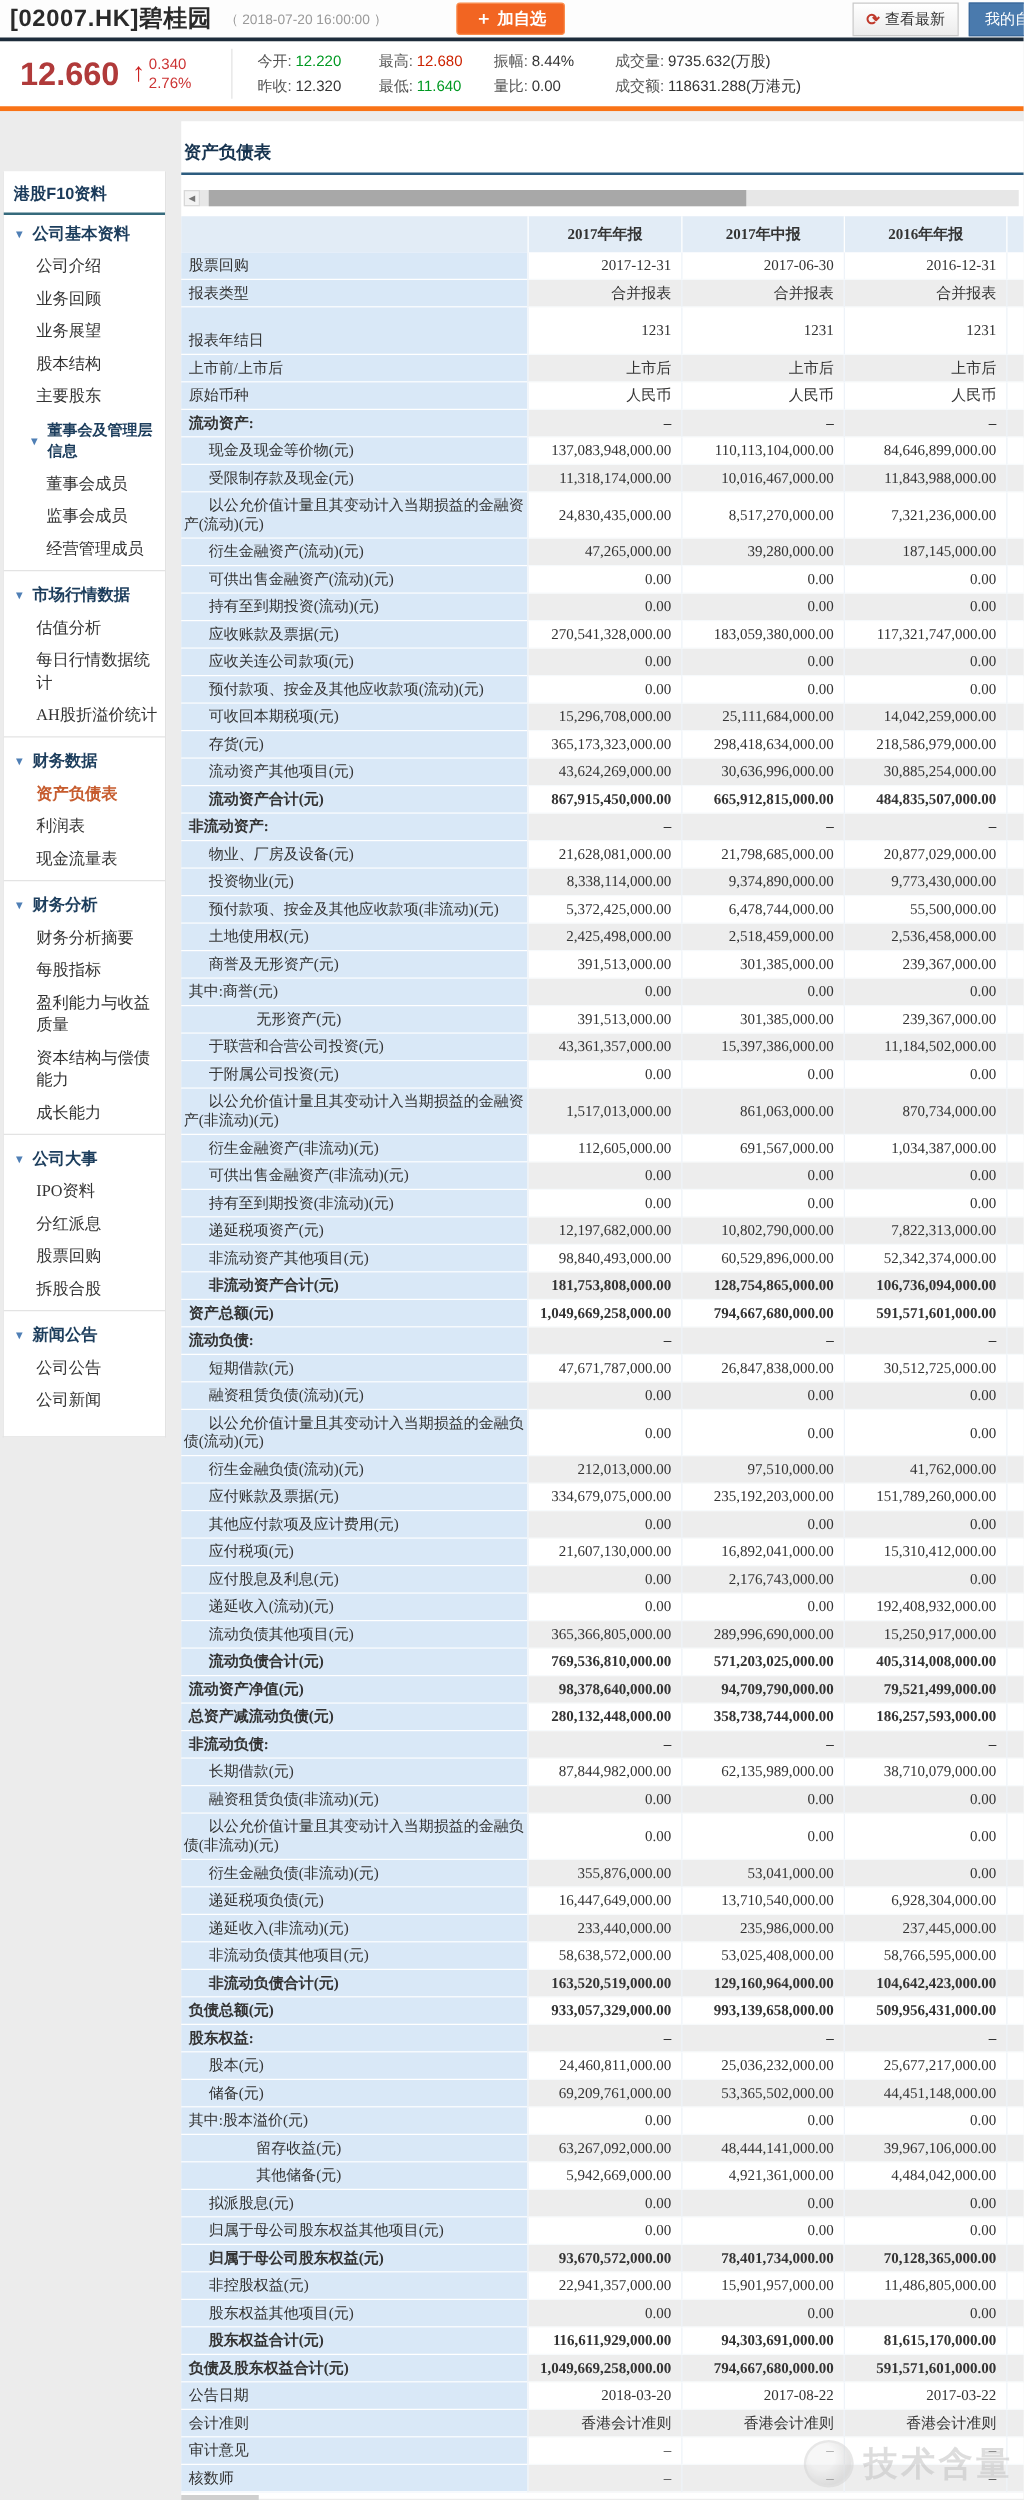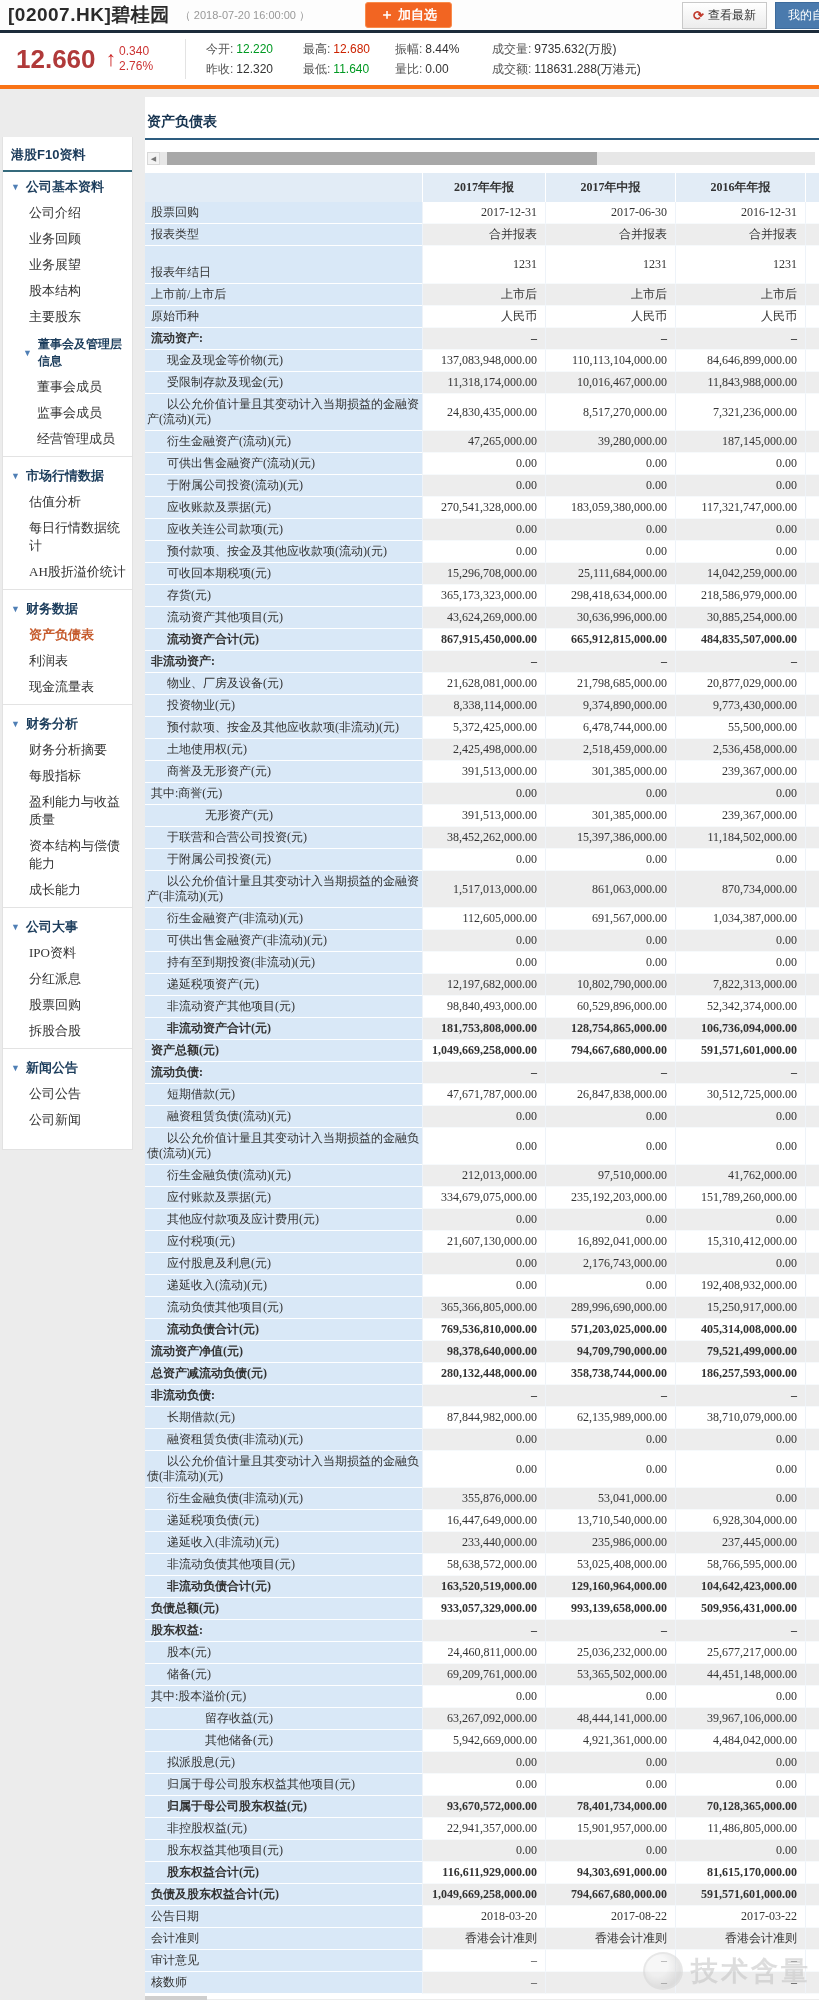--- a/index.html
+++ b/index.html
@@ -306,21 +306,21 @@
           <div class="c-label">
             <span class="lbl" style="text-indent: 20px;">可供出售金融资产(流动)(元)</span>
           </div>
           <div class="c-val v0">0.00</div>
           <div class="c-val v1">0.00</div>
           <div class="c-val v2">0.00</div>
           <div class="c-fill"></div>
         </div>
         <div class="t-row gray">
           <div class="c-label">
-            <span class="lbl" style="text-indent: 20px;">于附属公司投资(流动)(元)</span>
+            <span class="lbl" style="text-indent: 20px;">持有至到期投资(流动)(元)</span>
           </div>
           <div class="c-val v0">0.00</div>
           <div class="c-val v1">0.00</div>
           <div class="c-val v2">0.00</div>
           <div class="c-fill"></div>
         </div>
         <div class="t-row white">
           <div class="c-label">
             <span class="lbl" style="text-indent: 20px;">应收账款及票据(元)</span>
           </div>
@@ -452,21 +452,21 @@
           </div>
           <div class="c-val v0">391,513,000.00</div>
           <div class="c-val v1">301,385,000.00</div>
           <div class="c-val v2">239,367,000.00</div>
           <div class="c-fill"></div>
         </div>
         <div class="t-row gray">
           <div class="c-label">
             <span class="lbl" style="text-indent: 20px;">于联营和合营公司投资(元)</span>
           </div>
-          <div class="c-val v0">38,452,262,000.00</div>
+          <div class="c-val v0">43,361,357,000.00</div>
           <div class="c-val v1">15,397,386,000.00</div>
           <div class="c-val v2">11,184,502,000.00</div>
           <div class="c-fill"></div>
         </div>
         <div class="t-row white">
           <div class="c-label">
             <span class="lbl" style="text-indent: 20px;">于附属公司投资(元)</span>
           </div>
           <div class="c-val v0">0.00</div>
           <div class="c-val v1">0.00</div>

